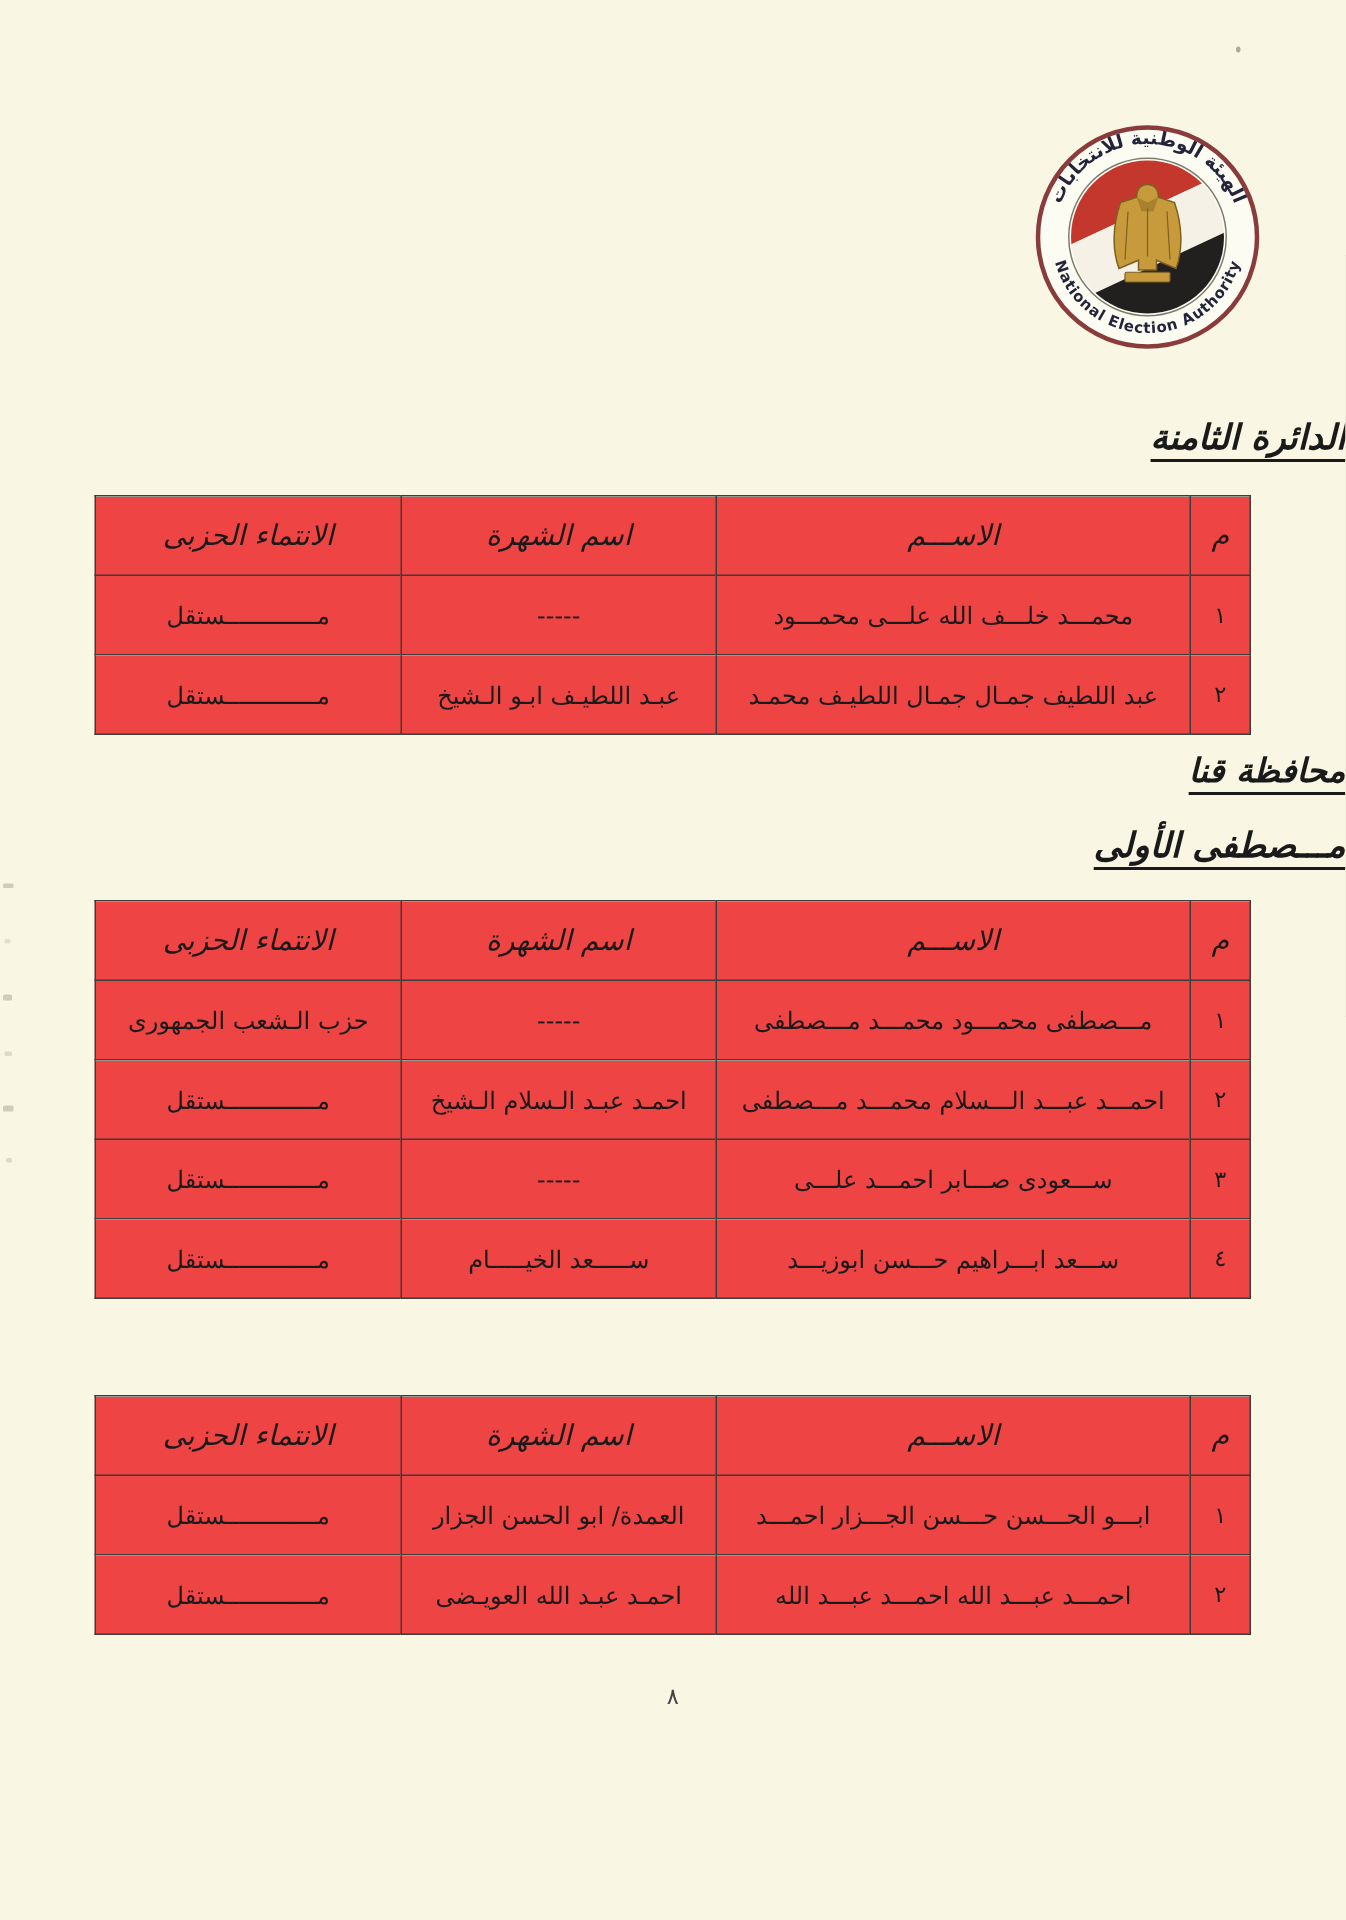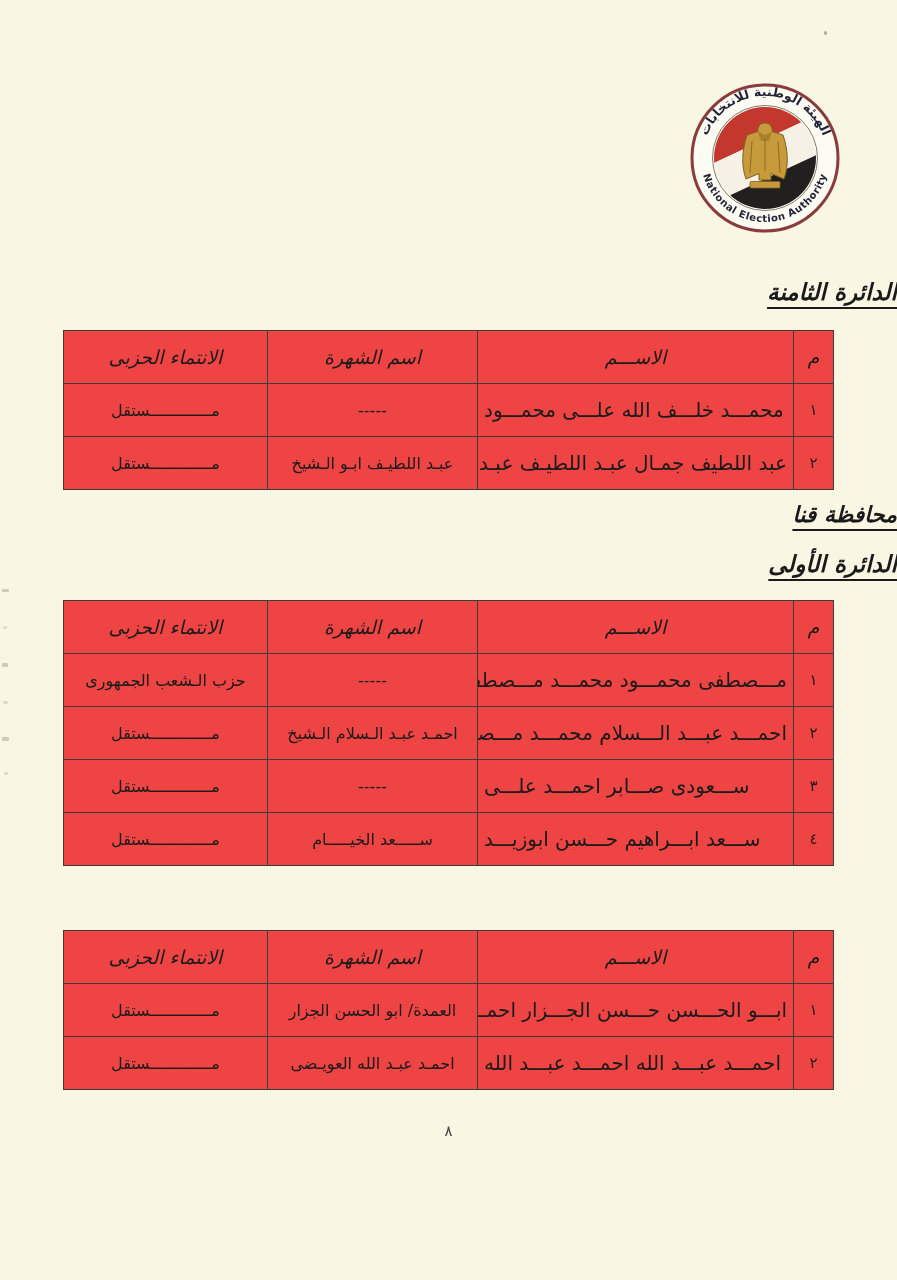--- a/index.html
+++ b/index.html
@@ -42,21 +42,21 @@
   table.roster th,table.roster td{
     border:1.6px solid #3c3c38;
     height:52px;
     font-weight:normal;
     overflow:hidden;white-space:nowrap;
     padding:0 6px;
     background:#ef4444;
   }
   table.roster th{font-size:19px;font-style:italic;text-align:center;}
   td.c-num{text-align:center;font-size:15px;}
-  td.c-name{text-align:left;font-size:20px;}
+  td.c-name{text-align:center;font-size:16px;}
   td.c-alias{text-align:center;font-size:16px;}
   td.c-party{text-align:center;font-size:16px;}
   
   .page-number{
     position:absolute;top:1122px;left:0;width:100%;
     text-align:center;font-size:15px;color:#444;
   }
   
   .dot-artifact{position:absolute;left:824px;top:31px;width:3px;height:4px;background:#8a8a7a;border-radius:50%;opacity:.7;}
   .edge-mark{position:absolute;background:#9a9888;opacity:.45;border-radius:1px;}
@@ -132,30 +132,30 @@
       <th>الانتماء الحزبى</th>
     </tr>
     <tr>
       <td class="c-num">١</td>
       <td class="c-name">محمـــد خلـــف الله علـــى محمـــود</td>
       <td class="c-alias">-----</td>
       <td class="c-party">مـــــــــــــستقل</td>
     </tr>
     <tr>
       <td class="c-num">٢</td>
-      <td class="c-name">عبد اللطيف جمـال عبـد اللطيـف عبـد</td>
+      <td class="c-name">عبد اللطيف جمـال جمـال اللطيـف محمـد</td>
       <td class="c-alias">عبـد اللطيـف ابـو الـشيخ</td>
       <td class="c-party">مـــــــــــــستقل</td>
     </tr>
   </tbody>
     </table>
 
   <h2 class="district-title gov-title t-gov">محافظة قنا</h2>
 
-  <h2 class="district-title t-d1">الدائرة الأولى</h2>
+  <h2 class="district-title t-d1">مـــصطفى الأولى</h2>
 
   <table class="roster tab-d1">
     <colgroup>
         <col style="width:40px">
         <col style="width:316px">
         <col style="width:210px">
         <col style="width:204px">
       </colgroup>
     <tbody>
         <tr>

